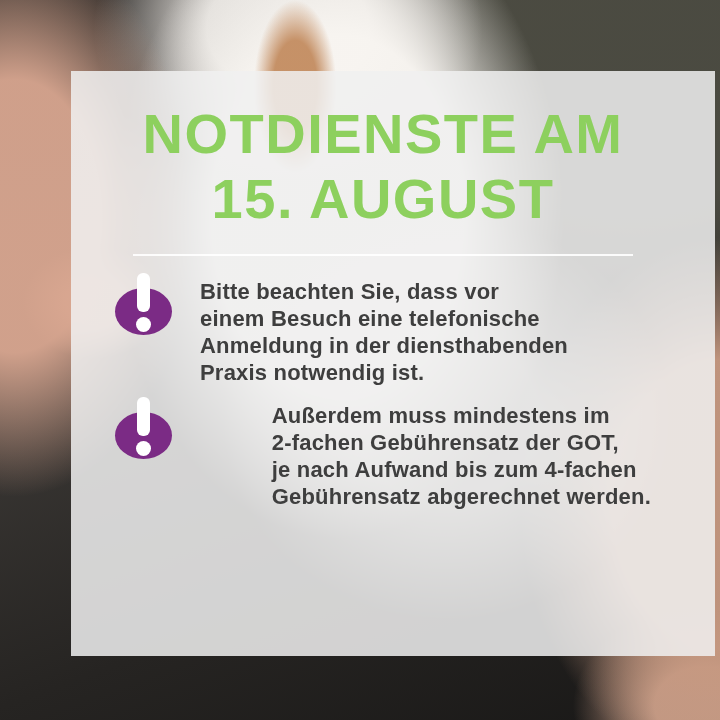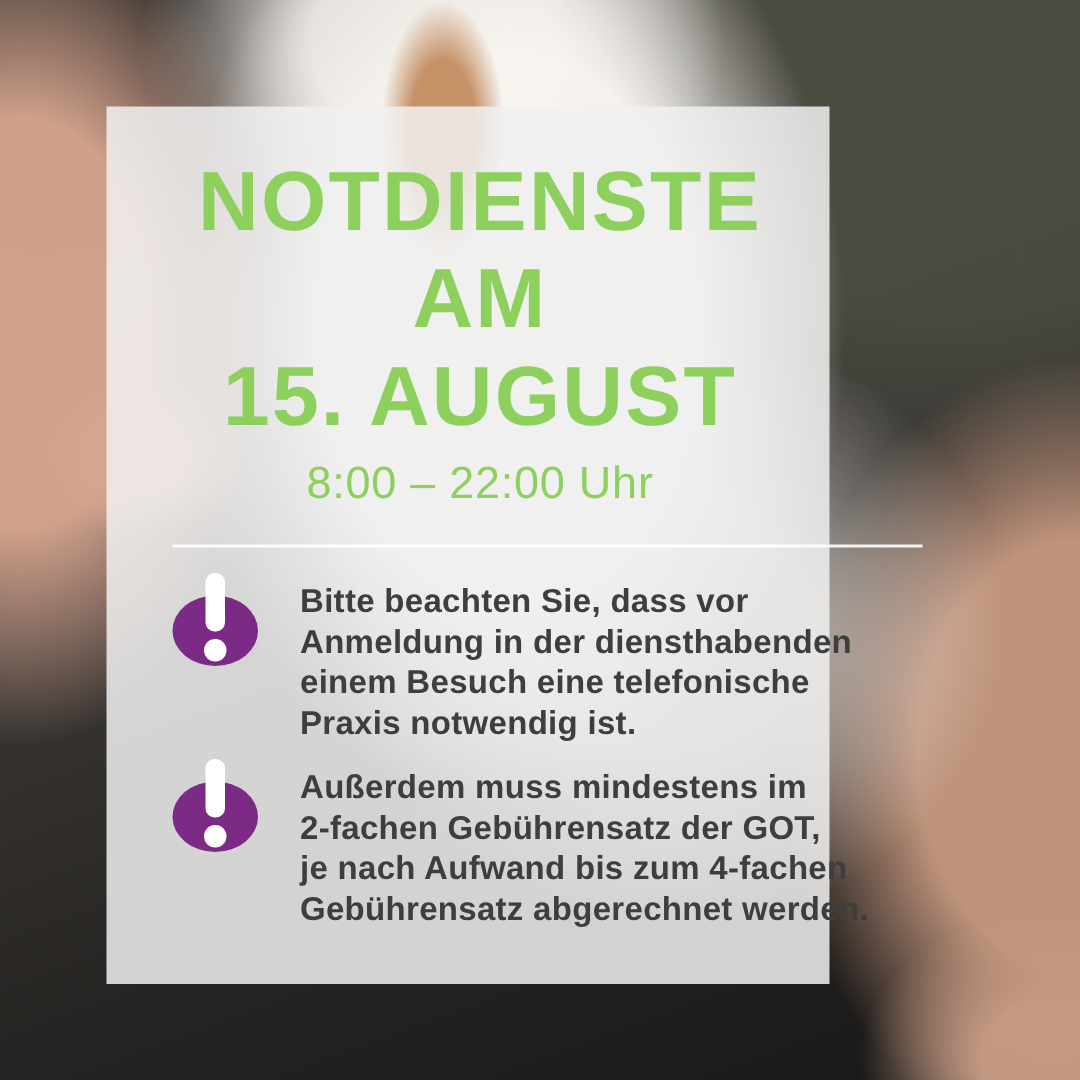--- a/index.html
+++ b/index.html
@@ -27,23 +27,23 @@
       radial-gradient(ellipse 310px 280px at 62% 58%, rgba(242,237,231,0.6) 30%, rgba(242,237,231,0) 72%),
       radial-gradient(ellipse 270px 360px at 100% 70%, rgba(199,153,129,0.95) 40%, rgba(199,153,129,0) 74%),
       radial-gradient(ellipse 170px 130px at 98% 98%, rgba(211,166,143,0.9) 30%, rgba(211,166,143,0) 78%),
       radial-gradient(ellipse 430px 330px at 88% 10%, rgba(76,76,66,0.9) 40%, rgba(76,76,66,0) 80%),
       radial-gradient(ellipse 320px 280px at 4% 6%, rgba(44,41,38,0.95) 40%, rgba(44,41,38,0) 80%),
       linear-gradient(160deg, #4a4641 0%, #3c3936 40%, #262422 72%, #191817 100%);
   }
 
   
   .card {
-    position: absolute; left: 71px; top: 71px; width: 482px; height: 585px;
+    position: absolute; left: 71px; top: 71px; width: 644px; height: 585px;
     background: var(--card-bg);
-    padding: 30px 28px 14px 44px;
+    padding: 30px 64px 14px 44px;
   }
 
   .title {
     text-align: center;
     color: var(--accent-green);
     font-weight: 800;
     font-size: 56px;
     line-height: 65px;
     letter-spacing: 1.5px;
   }
@@ -100,35 +100,34 @@
 
 <div class="stage">
   <div class="photo" aria-label="dog paw resting in a human hand"></div>
 
   <div class="card">
     <h1 class="title">
       <span class="title-line">NOTDIENSTE AM</span>
       <span class="title-line">15. AUGUST</span>
     </h1>
 
-    <div class="subtitle">8:00 – 22:00 Uhr</div>
 
     <div class="divider"></div>
 
     <div class="notices">
   <div class="notice">
     <div class="excl">
       <div class="e-circle"></div>
       <div class="e-bar"></div>
       <div class="e-dot"></div>
     </div>
     <div class="notice-text">
             <div>Bitte beachten Sie, dass vor</div>
+            <div>einem Besuch eine telefonische</div>
             <div>Anmeldung in der diensthabenden</div>
-            <div>einem Besuch eine telefonische</div>
             <div>Praxis notwendig ist.</div>
           </div>
   </div>
 
 
   <div class="notice">
     <div class="excl">
       <div class="e-circle"></div>
       <div class="e-bar"></div>
       <div class="e-dot"></div>

